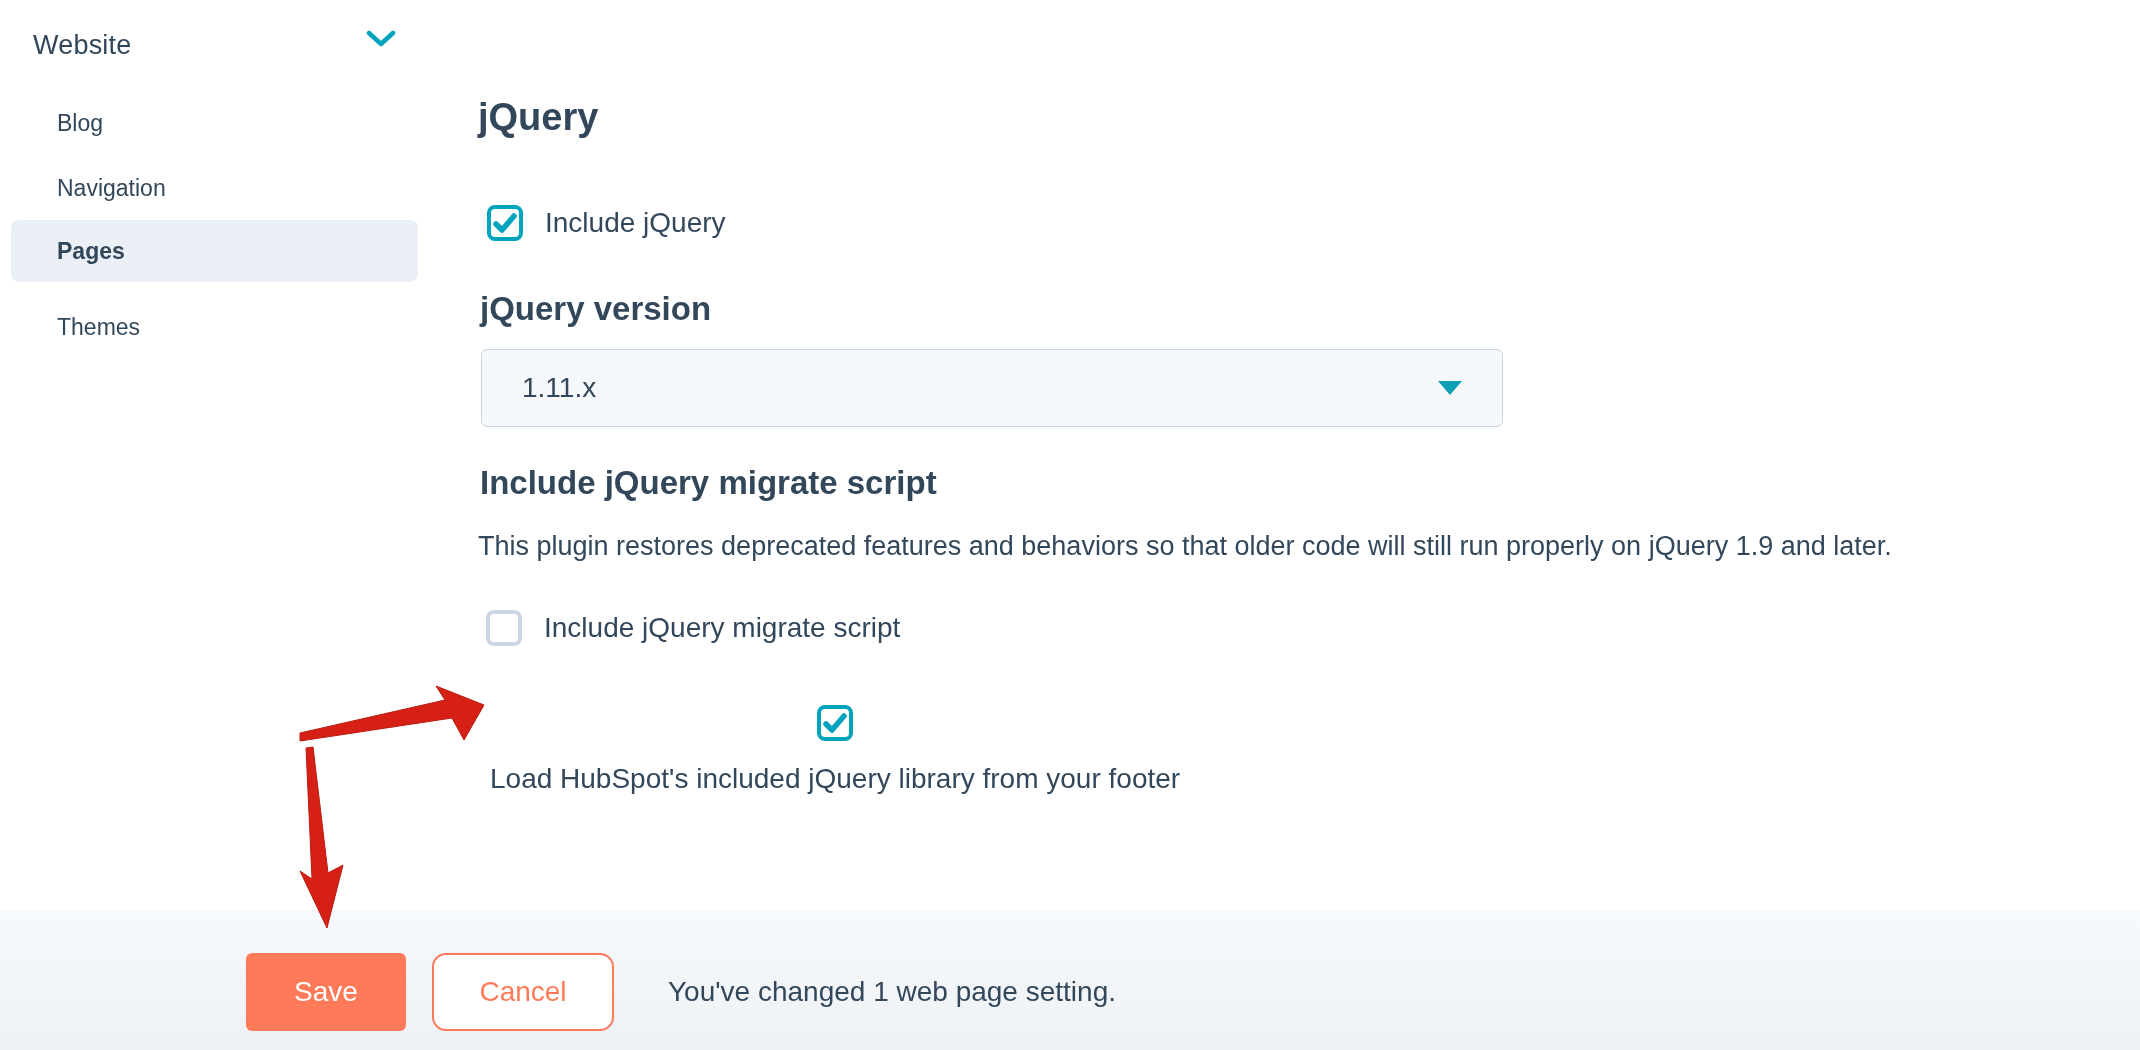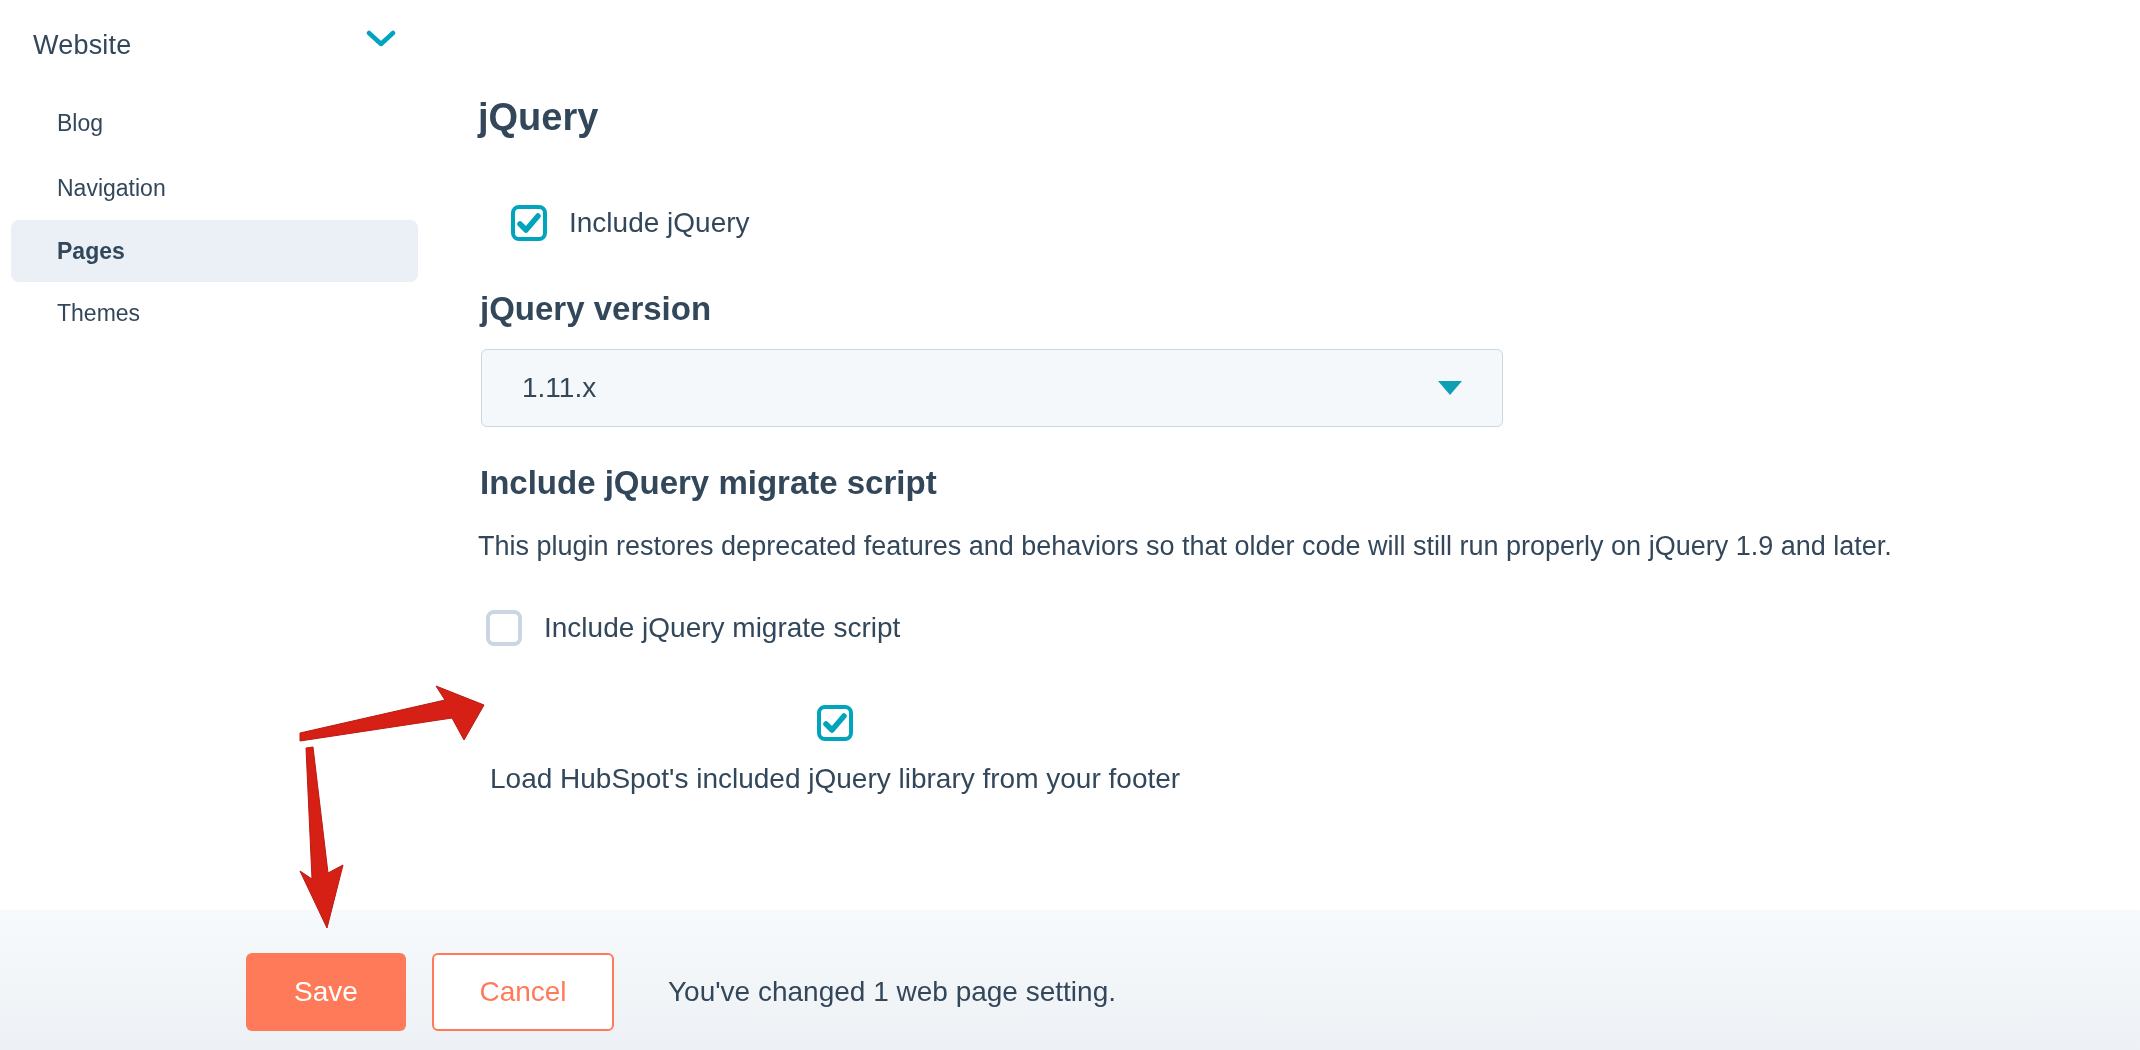--- a/index.html
+++ b/index.html
@@ -38,34 +38,34 @@
     padding-left: 46px;
     font-size: 23px;
     color: #33475b;
     border-radius: 8px;
     cursor: pointer;
   }
   .nav-item.active { background: #eaf0f6; font-weight: 700; }
   .nav-item-blog { top: 92px; }
   .nav-item-navigation { top: 157px; }
   .nav-item-pages { top: 220px; }
-  .nav-item-themes { top: 282px; }
+  .nav-item-themes { top: 296px; }
 
   
   .page-title {
     position: absolute; left: 478px; top: 96px;
     font-size: 38px; font-weight: 700; color: #33475b;
   }
 
   .checkbox-row {
     position: absolute;
     display: flex; align-items: center; gap: 22px;
     height: 36px;
   }
-  .row-include-jquery { left: 487px; top: 205px; margin-left: 24px; }
+  .row-include-jquery { left: 487px; top: 205px; }
   .row-migrate-checkbox { left: 486px; top: 610px; }
   .row-footer-load { left: 490px; top: 705px; flex-direction: column; }
 
   .checkbox {
     width: 36px; height: 36px; flex: 0 0 36px;
     background: #ffffff;
     border: 4px solid #cbd6e2;
     border-radius: 8px;
     display: flex; align-items: center; justify-content: center;
     cursor: pointer;
@@ -118,21 +118,21 @@
     background: #ff7a59;
     border: none; border-radius: 6px;
     color: #ffffff; font-size: 28px; font-weight: 500;
     font-family: "Liberation Sans", sans-serif;
     cursor: pointer;
   }
   .cancel-button {
     position: absolute; left: 432px; top: 43px;
     width: 182px; height: 78px;
     background: #ffffff;
-    border: 2px solid #ff7a59; border-radius: 6px;
+    border: 2px solid #ff7a59; border-radius: 14px;
     color: #ff7a59; font-size: 28px; font-weight: 500;
     font-family: "Liberation Sans", sans-serif;
     cursor: pointer;
   }
   .footer-status {
     position: absolute; left: 668px; top: 43px; height: 78px;
     display: flex; align-items: center;
     font-size: 28px; color: #33475b; white-space: nowrap;
   }
 

